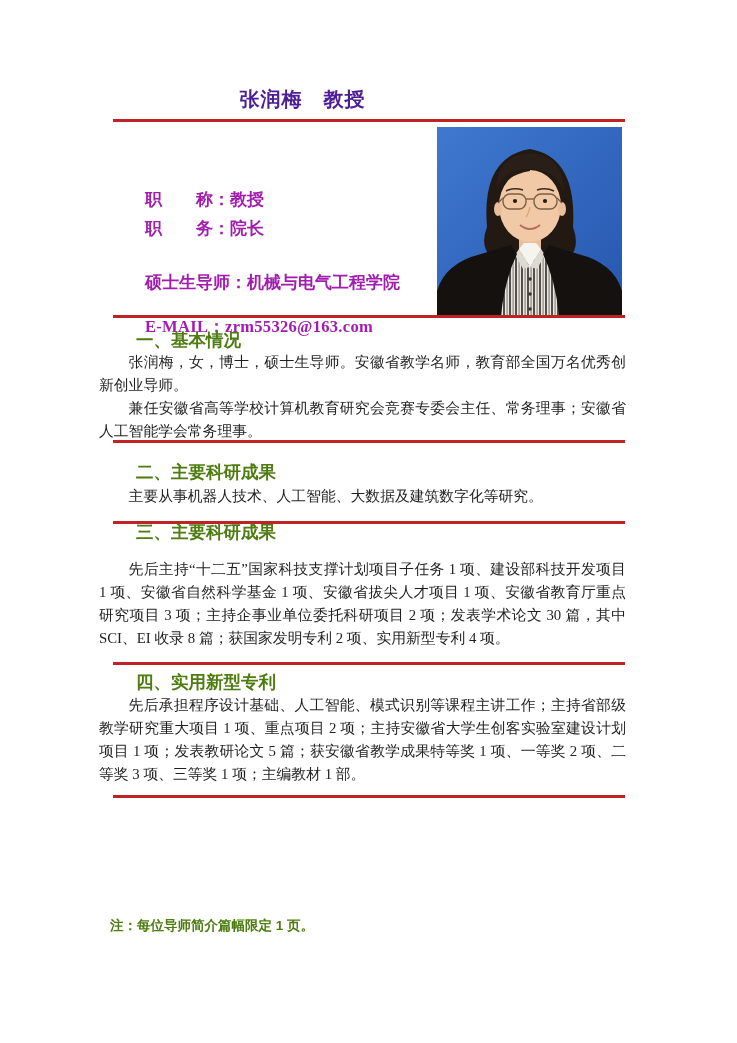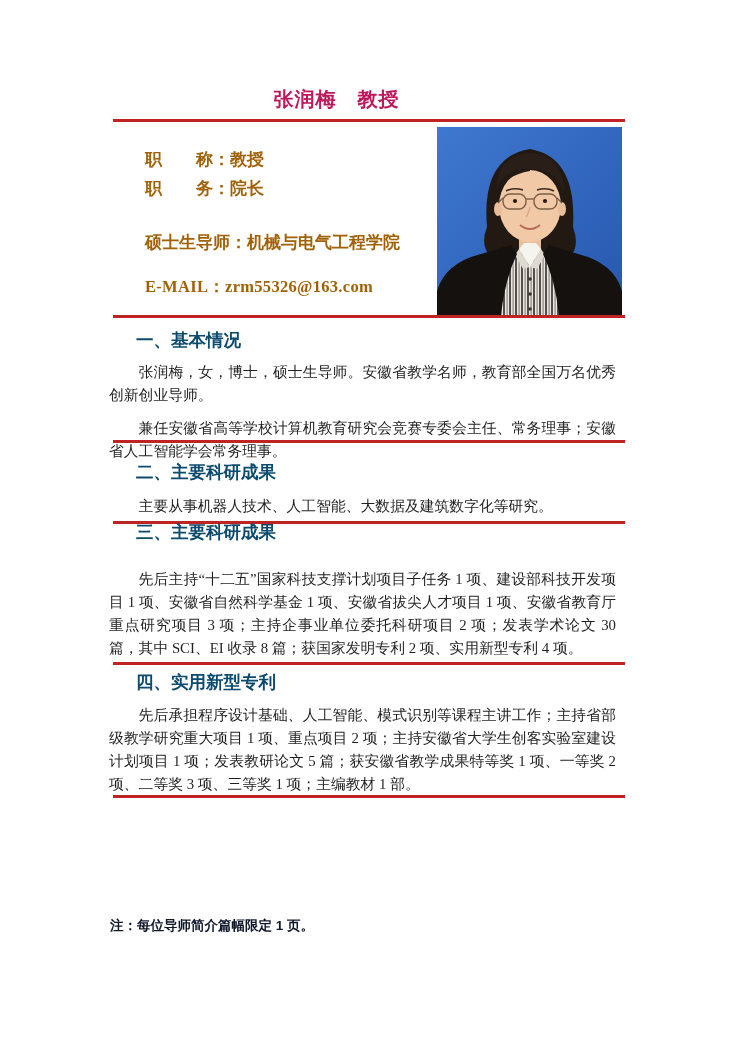--- a/index.html
+++ b/index.html
@@ -8,64 +8,64 @@
     width:737px; height:1043px;
     background:#ffffff;
     overflow:hidden;
     font-family:"Liberation Serif","DejaVu Serif",serif;
     color:#1c1c1c;
   }
   .doc-title {
     position:absolute; top:86px; left:0; width:605px;
     text-align:center;
     font-size:20px; font-weight:600; letter-spacing:1px;
-    color:#be185d;
-    padding-left:34px;
+    color:#4c1d95;
   }
   .rule {
     position:absolute; left:113px; width:512px; height:3px;
     background:#c02323;
   }
   .r1{top:119px;} .r2{top:315px;} .r3{top:440px;}
   .r4{top:521px;} .r5{top:662px;} .r6{top:795px;}
 
   .field-row {
     position:absolute; left:145px;
     font-family:"Liberation Sans","DejaVu Sans",sans-serif;
-    font-weight:bold; font-size:17px; color:#a16207;
+    font-weight:bold; font-size:17px; color:#a21caf;
     white-space:nowrap;
+    margin-top:40px;
   }
   .f1{top:148px;} .f2{top:177px;} .f3{top:231px;}
   .field-row.email {
     top:276px;
     font-family:"Liberation Serif","DejaVu Serif",serif;
     font-size:16.5px; letter-spacing:0.3px;
   }
   .photo-frame {
     position:absolute; left:437px; top:127px; width:185px; height:188px;
     line-height:0;
   }
   .sec-h {
     position:absolute; left:136px; margin:0;
     font-family:Liberation Sans, sans-serif;
-    font-weight:bold; font-size:17.5px; color:#0c4a6e;
+    font-weight:bold; font-size:17.5px; color:#4d7c0f;
     white-space:nowrap;
   }
   .h1{top:328px;} .h2{top:460px;} .h3{top:520px;text-align:center;} .h4{top:670px;}
   .sec-body {
     position:absolute; left:99px; width:527px;
     font-size:14.8px; line-height:23px; color:#1f1f1f;
     text-align:justify; text-justify:inter-ideograph;
   }
   .b1{top:351px;} .b2{top:485px;} .b3{top:558px;} .b4{top:694px;}
-  .sec-body p { margin:10px; text-indent:2em; }
+  .sec-body p { margin:0; text-indent:2em; }
   .footnote {
     position:absolute; left:110px; top:917px;
     font-family:"Liberation Sans","DejaVu Sans",sans-serif;
-    font-weight:bold; font-size:13.5px; color:#0f172a;
+    font-weight:bold; font-size:13.5px; color:#4d7c0f;
     white-space:nowrap;
   }
 </style>
 </head>
 <body>
 
 <div class="page">
 
   <div class="doc-title">张润梅　教授</div>
 

